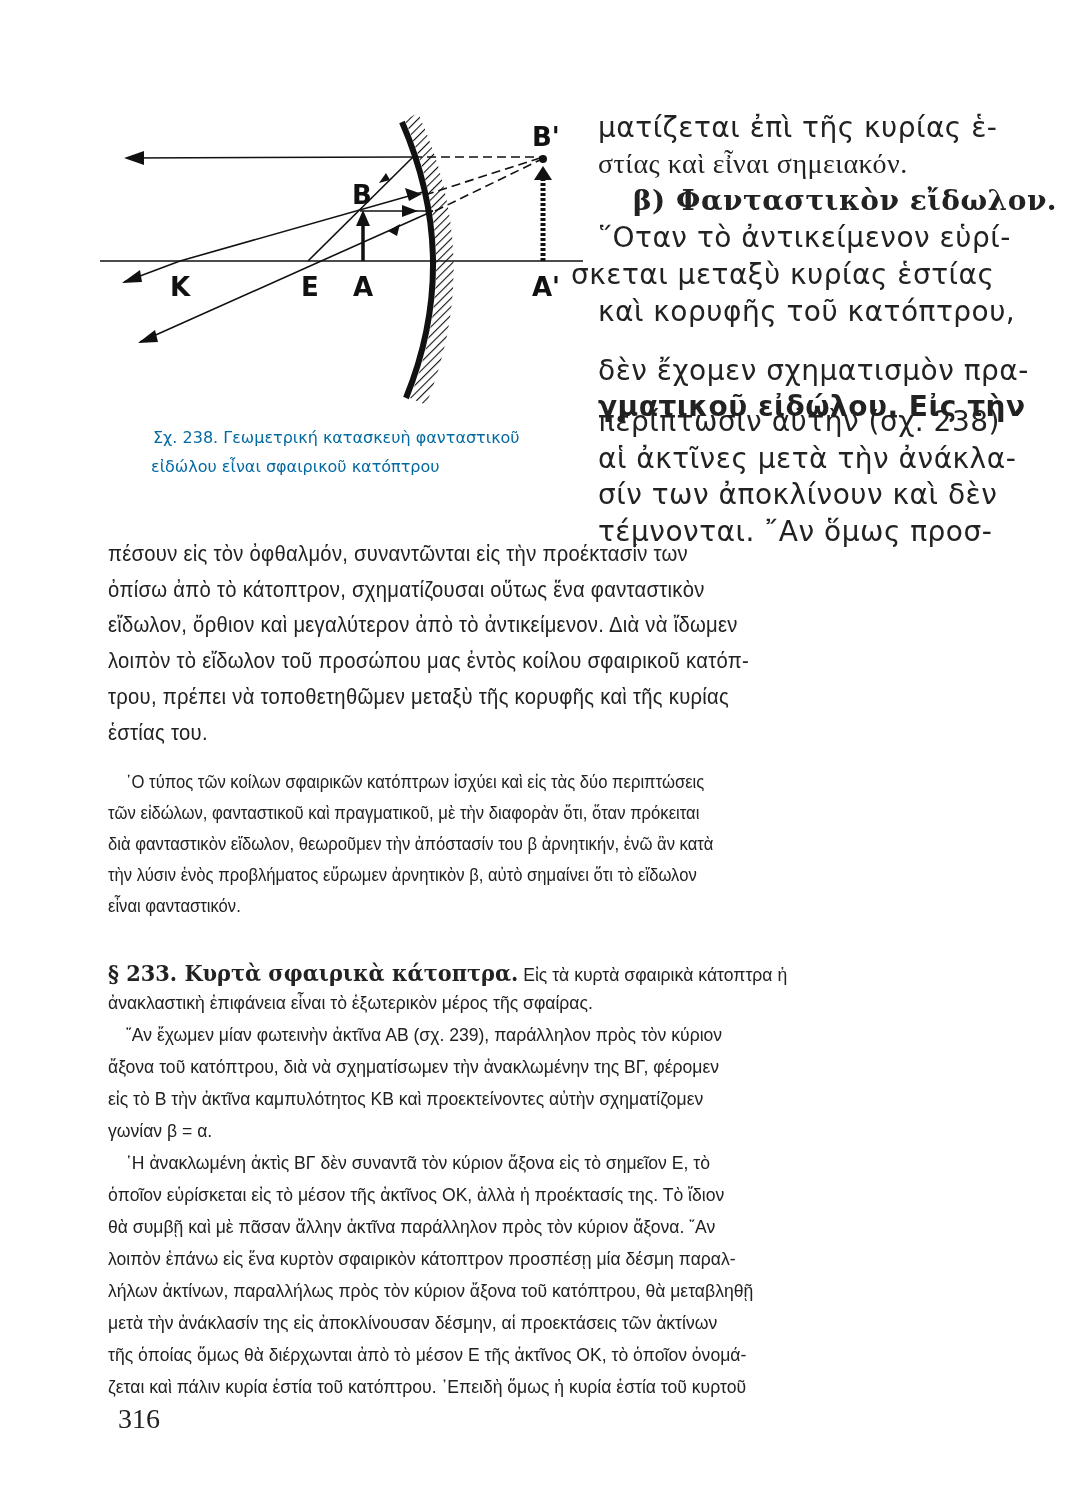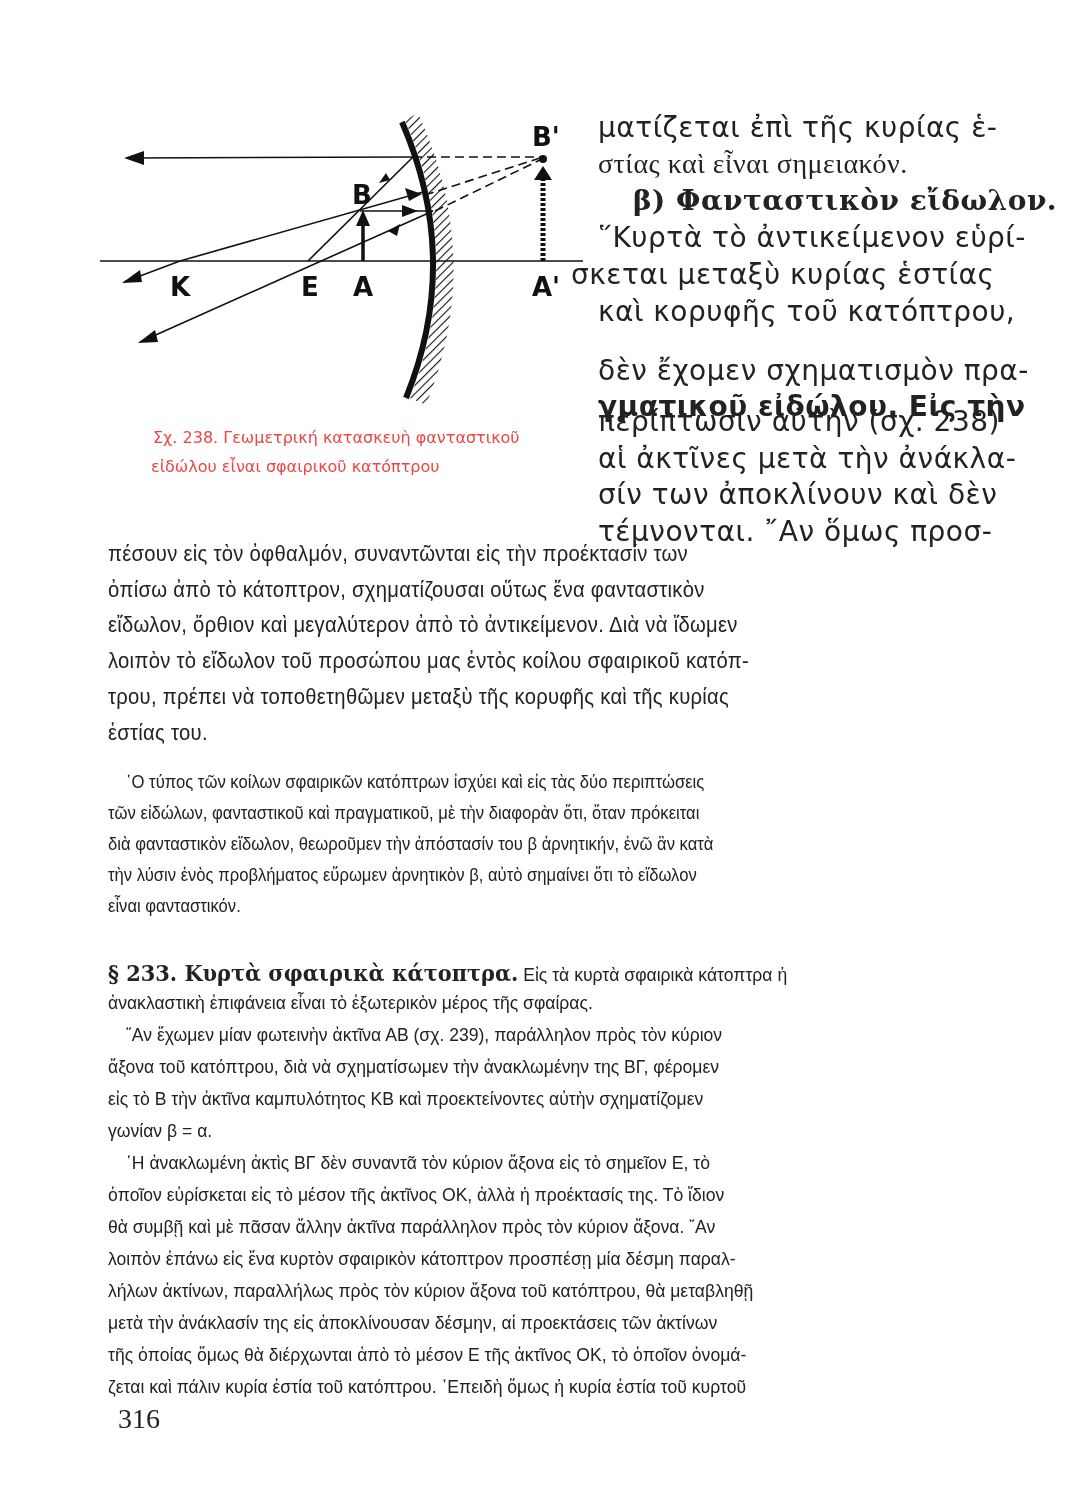--- a/index.html
+++ b/index.html
@@ -4,21 +4,21 @@
 <style>
   html, body { margin: 0; padding: 0; background: #ffffff; }
   body { width: 1070px; height: 1500px; position: relative; overflow: hidden; color: #1a1a1a; }
   .abs { position: absolute; }
   .line { position: absolute; white-space: nowrap; }
   .right-col .line { font-family: "DejaVu Sans", sans-serif; font-size: 28px; letter-spacing: 0.5px; color: #222; }
   .bold { font-weight: bold; }
   .full .line { font-family: "Liberation Sans", sans-serif; font-size: 22px; color: #222; letter-spacing: 0.3px; transform: scaleX(0.92); transform-origin: left; }
   .small .line { font-family: "Liberation Sans", sans-serif; font-size: 17.5px; color: #222; transform: scaleX(0.95); transform-origin: left; }
   .sec .line { font-family: "Liberation Sans", sans-serif; font-size: 18.5px; color: #222; transform: scaleX(0.95); transform-origin: left; }
-  .caption .line { font-family: "DejaVu Sans", sans-serif; font-size: 16px; color: #ef4444; }
+  .caption .line { font-family: "DejaVu Sans", sans-serif; font-size: 16px; color: #0369a1; }
   .heading { font-family: "DejaVu Serif", serif; font-weight: bold; font-size: 22px; }
   .pagenum { font-family: "Liberation Serif", serif; font-size: 28px; color: #222; text-align: center; }
 </style>
 </head>
 <body>
 
 <div class="abs" style="left:100px; top:80px; width:500px; height:360px;">
   <svg width="500" height="360" viewBox="0 0 500 360">
     <defs>
       <marker id="arr" markerWidth="10" markerHeight="8" refX="5" refY="4" orient="auto">
@@ -75,21 +75,21 @@
 
 <div class="caption">
   <div class="line" style="left:153px; top:428px;">Σχ. 238. Γεωμετρική κατασκευὴ φανταστικοῦ</div>
   <div class="line" style="left:151px; top:457px;">εἰδώλου εἶναι σφαιρικοῦ κατόπτρου</div>
 </div>
 
 <div class="right-col">
   <div class="line" style="left:598px; top:111px;">ματίζεται ἐπὶ τῆς κυρίας ἑ-</div>
   <div class="line" style="left:598px; top:148px;font-family:Liberation Serif, serif;">στίας καὶ εἶναι σημειακόν.</div>
   <div class="line bold" style="left:633px; top:184px; font-family:'DejaVu Serif', serif;">β) Φανταστικὸν εἴδωλον.</div>
-  <div class="line" style="left:598px; top:221px;">῞Κυρτὰ τὸ ἀντικείμενον εὑρί-</div>
+  <div class="line" style="left:598px; top:221px;">῞Οταν τὸ ἀντικείμενον εὑρί-</div>
   <div class="line" style="left:571px; top:258px;">σκεται μεταξὺ κυρίας ἑστίας</div>
   <div class="line" style="left:598px; top:295px;">καὶ κορυφῆς τοῦ κατόπτρου,</div>
   <div class="line" style="left:598px; top:332px;margin-top:22px;">δὲν ἔχομεν σχηματισμὸν πρα-</div>
   <div class="line" style="left:598px; top:390px;font-weight:bold;">γματικοῦ εἰδώλου. Εἰς τὴν</div>
   <div class="line" style="left:598px; top:405px;">περίπτωσιν αὐτὴν (σχ. 238)</div>
   <div class="line" style="left:598px; top:442px;">αἱ ἀκτῖνες μετὰ τὴν ἀνάκλα-</div>
   <div class="line" style="left:598px; top:478px;">σίν των ἀποκλίνουν καὶ δὲν</div>
   <div class="line" style="left:598px; top:515px;">τέμνονται. ῎Αν ὅμως προσ-</div>
 </div>
 

